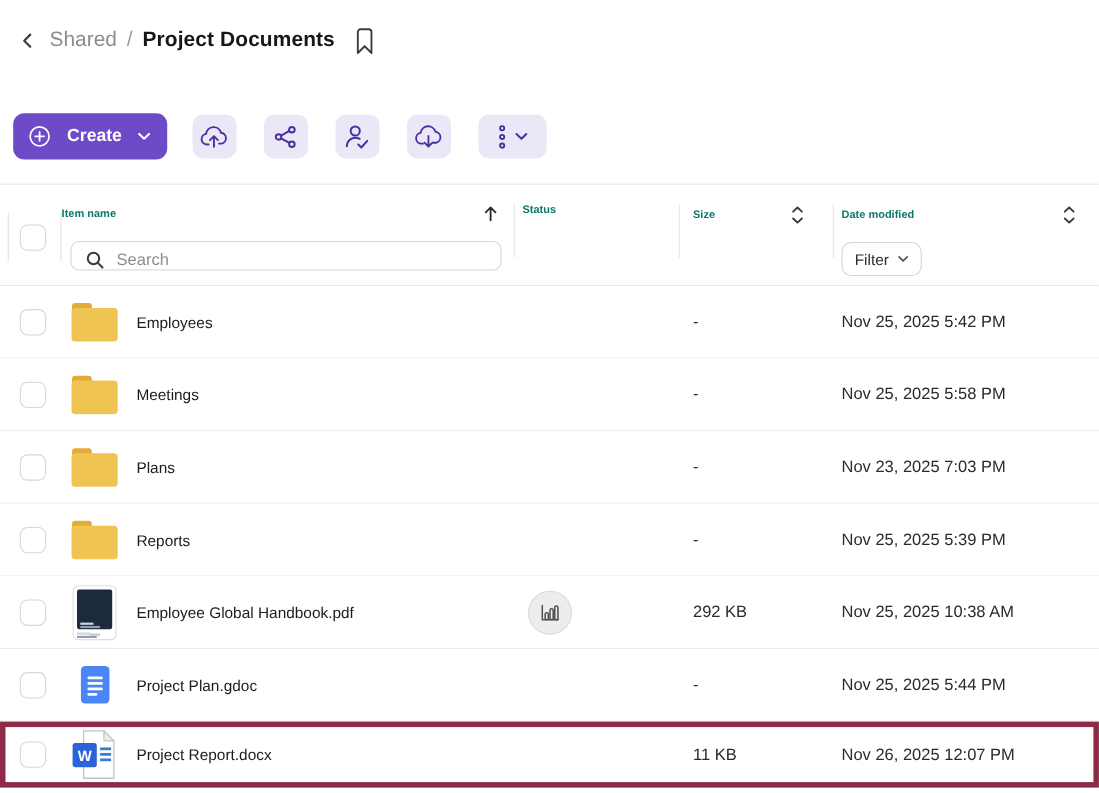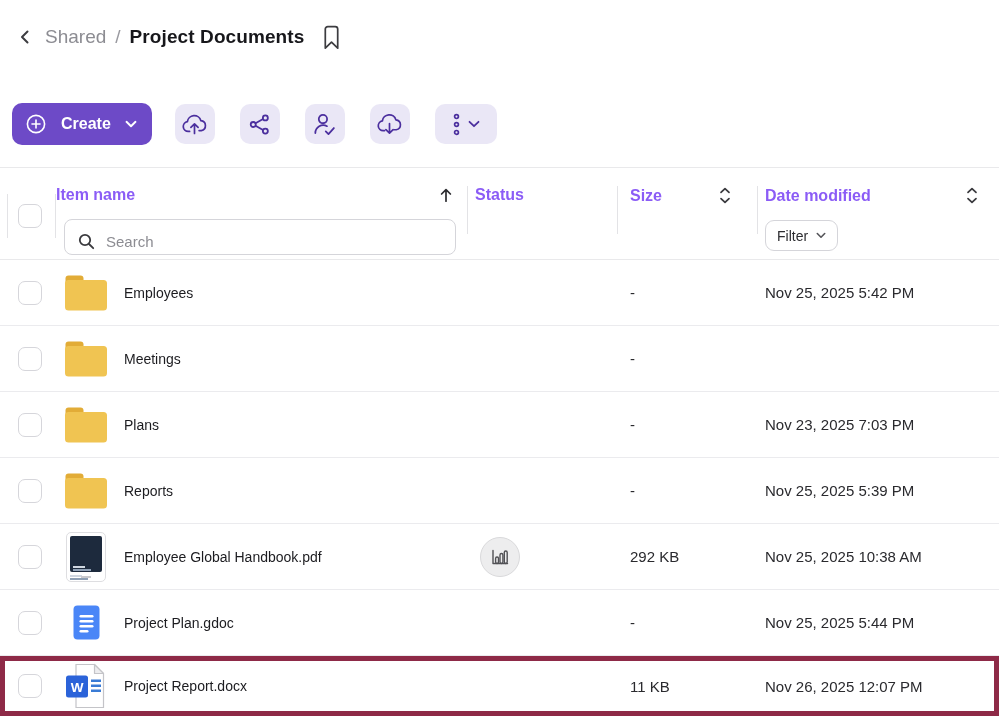--- a/index.html
+++ b/index.html
@@ -31,41 +31,41 @@
     display: flex; align-items: center; justify-content: center; border: none;
     margin-right: 25px; cursor: pointer;
   }
   .icon-btn.wide { width: 62px; gap: 7px; }
 
   
   .table { margin-top: 22px; }
   .grid { display: grid; grid-template-columns: 56px 411px 150px 140px auto; }
   .thead { position: relative; height: 93px; border-top: 1px solid #e9e9eb; border-bottom: 1px solid #e9e9eb; }
   .thead-labels { padding-top: 18px; align-items: start; }
-  .th { font-size: 16px; font-weight: 700; color: #8b5cf6; gap: 48px; }
+  .th { font-size: 10px; font-weight: 700; color: #0f766e; gap: 48px; }
   .th-item { display: flex; justify-content: space-between; padding-right: 14px; align-items: center; }
   .th-status { padding-left: 8px; }
   .th-size { padding-left: 13px; display: flex; justify-content: space-between; padding-right: 26px; align-items: center; }
   .th-date { padding-left: 8px; display: flex; justify-content: space-between; padding-right: 21px; align-items: center; }
 
   .checkbox {
     width: 24px; height: 24px; border: 1.5px solid #d6d6db; border-radius: 7px;
     background: #fff; display: inline-block; cursor: pointer;
   }
   .select-all { position: absolute; left: 18px; top: 36px; }
 
   .vdiv { position: absolute; width: 1px; background: #e3e3e6; }
   .vdiv.v1 { left: 7px;   top: 26px; height: 44px; }
   .vdiv.v2 { left: 55px;  top: 26px; height: 44px; }
   .vdiv.v3 { left: 467px; top: 18px; height: 48px; }
   .vdiv.v4 { left: 617px; top: 18px; height: 48px; }
   .vdiv.v5 { left: 757px; top: 18px; height: 48px; }
 
   .search-box {
-    position: absolute; left: 64px; top: 51px; width: 392px; height: 36px;
+    position: absolute; left: 64px; top: 51px; width: 392px; height: 27px;
     border: 1px solid #d5d5da; border-radius: 8px; display: flex; align-items: center;
     gap: 11px; padding: 8px 10px 0 13px; background: #fff;
   }
   .search-box input {
     border: none; outline: none; font-size: 15px; color: #1c1c20; flex: 1;
     font-family: inherit; background: transparent;
   }
   .search-box input::placeholder { color: #8c8c92; }
 
   .filter-btn {
@@ -290,20 +290,21 @@
           <rect x="1" y="5" width="42" height="30.5" rx="3.5" fill="#f0c452"></rect>
         </svg>
       </span>
 
       <span class="item-name">Meetings</span>
     </div>
     <div class="cell-status">
       
     </div>
     <div class="cell-size">-</div>
+    <div class="cell-date">Nov 25, 2025 5:58 PM</div>
   </div>
 
   <div class="row grid">
     <div class="cell-check">
       <span class="checkbox"></span>
     </div>
     <div class="cell-name">
       <span class="icon-box">
         <svg width="44" height="36" viewBox="0 0 44 36">
           <rect x="1.5" y="0.5" width="18" height="13" rx="3" fill="#e2ac37"></rect>

